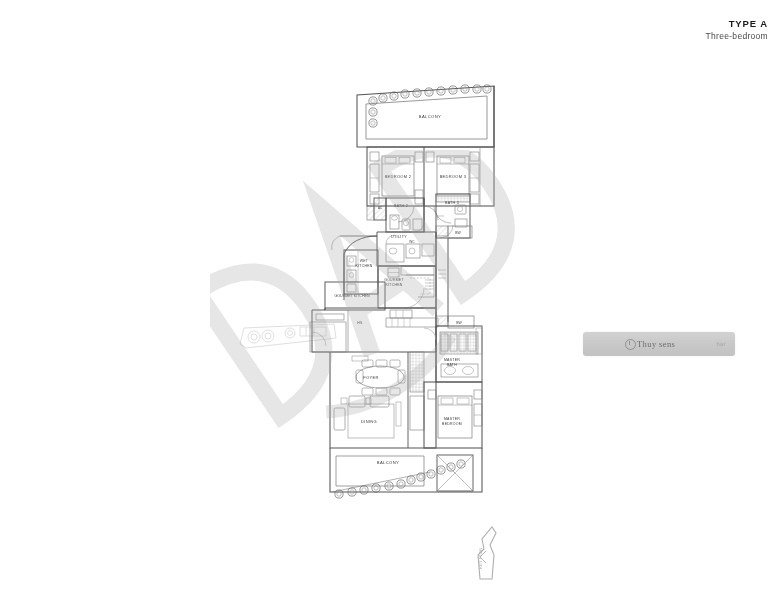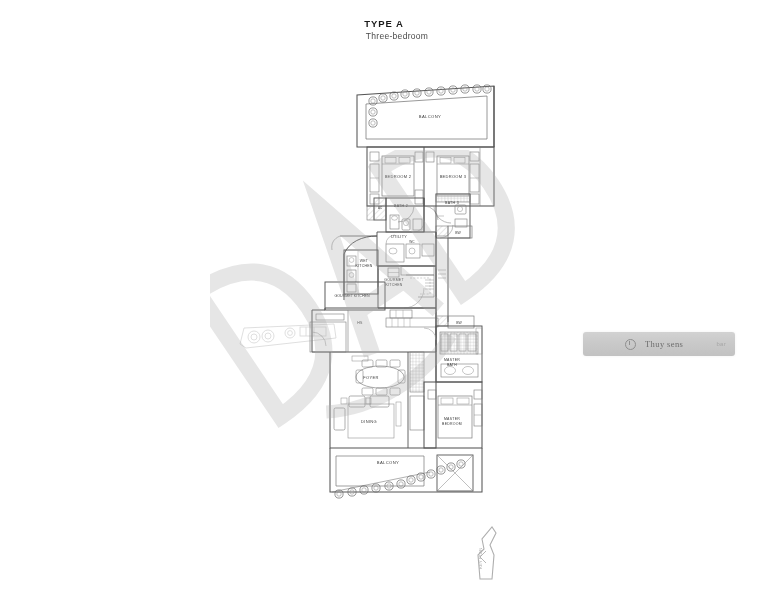--- a/index.html
+++ b/index.html
@@ -9,21 +9,21 @@
     background:#ffffff;
     font-family:"Liberation Sans",sans-serif;
     overflow:hidden;
     position:relative;
   }
   #page{position:relative;width:768px;height:600px;}
 
   
   #title-block{
     position:absolute;left:0;top:18px;width:768px;
-    text-align:center;
+    text-align:right;
   }
   #title-block .t1{
     font-size:9.5px;font-weight:bold;letter-spacing:.9px;
     color:#1b1b1b;line-height:12px;
   }
   #title-block .t2{
     font-size:8.5px;font-weight:normal;letter-spacing:.3px;
     color:#4a4a4a;line-height:12px;padding-left:26px;
   }
 
@@ -53,21 +53,21 @@
   }
   #overlay-bar .ob-icon{
     width:9px;height:9px;border:1px solid #8f8f8f;border-radius:50%;
     margin-left:42px;position:relative;flex:0 0 auto;
   }
   #overlay-bar .ob-icon:after{
     content:"";position:absolute;left:3px;top:1.5px;
     width:1px;height:4px;background:#8f8f8f;
   }
   #overlay-bar .ob-label{
-    margin-left:9px;font-size:8.5px;color:#6d6d6d;
+    margin-left:1px;font-size:8.5px;color:#6d6d6d;
     letter-spacing:.4px;font-family:"Liberation Serif",serif;
     white-space:nowrap;
   }
   #overlay-bar .ob-tail{
     margin-left:auto;margin-right:9px;
     font-size:6px;color:#a7a7a7;letter-spacing:.3px;
   }
 
   
   #stray-fixtures{position:absolute;left:238px;top:318px;opacity:.35;}

